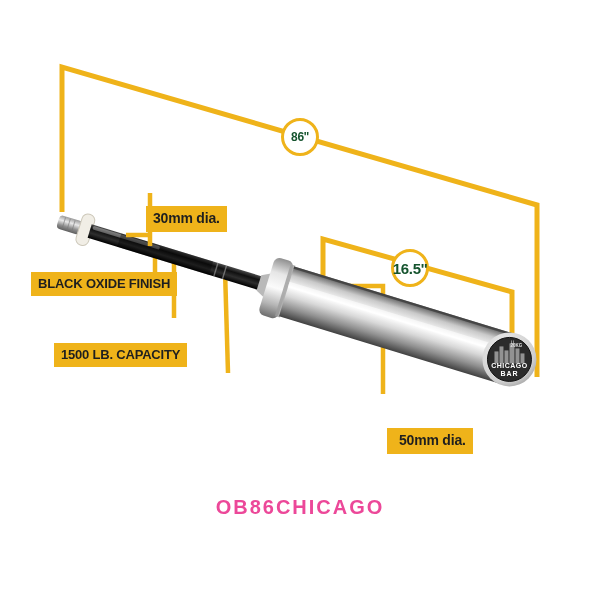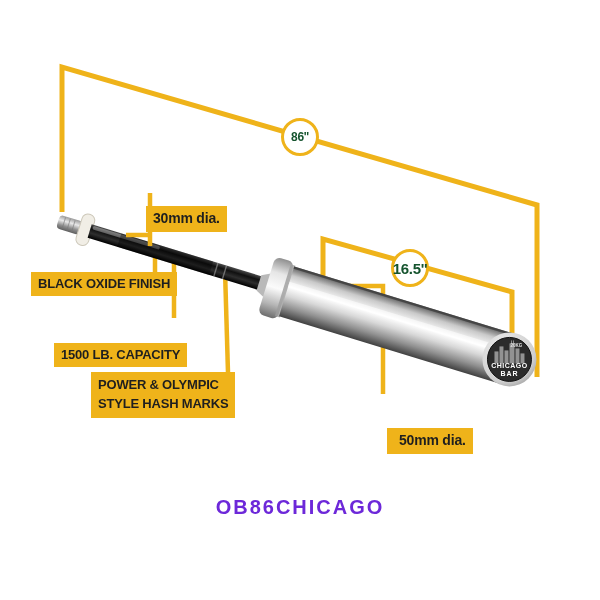--- a/index.html
+++ b/index.html
@@ -16,21 +16,21 @@
   .label.big{font-size:14px;margin-top:36px;}
   .mcircle{
     position:absolute;width:32px;height:32px;border-radius:50%;
     background:#fff;border:3px solid #EFB31A;color:#14532d;
     display:flex;align-items:center;justify-content:center;
     font-weight:700;font-size:12px;letter-spacing:-0.3px;
   }
   .mcircle.small{font-size:15px;}
   #model-name{
     position:absolute;left:0;right:0;top:496;text-align:center;
-    color:#6d28d9;font-weight:700;font-size:20px;letter-spacing:2px;
+    color:#ec4899;font-weight:700;font-size:20px;letter-spacing:2px;
   }
   .twoline{line-height:1.45;}
 </style>
 </head>
 <body>
 
 <div id="stage">
 
   <svg id="art" width="600" height="600" viewBox="0 0 600 600">
     <defs>
@@ -132,24 +132,20 @@
       <path d="M126 235 H152"></path>
     </g>
   </svg>
 
   <div class="label big" style="left:146px;top:170px;">30mm dia.</div>
 
   <div class="label" style="left:31px;top:272px;">BLACK OXIDE FINISH</div>
 
   <div class="label" style="left:54px;top:316px;margin-top:27px;">1500 LB. CAPACITY</div>
 
-  <div class="label twoline" style="left:91px;top:372px;">
-    <div>POWER &amp; OLYMPIC</div>
-    <div>STYLE HASH MARKS</div>
-  </div>
 
   <div class="label big" style="left:387px;top:392px;padding-left:12px;">50mm dia.</div>
 
   <div class="mcircle" style="left:281px;top:118px;">86''</div>
 
   <div class="mcircle small" style="left:391px;top:249px;">16.5''</div>
 
   <div id="model-name" style="top:496px;">OB86CHICAGO</div>
 
 </div>

